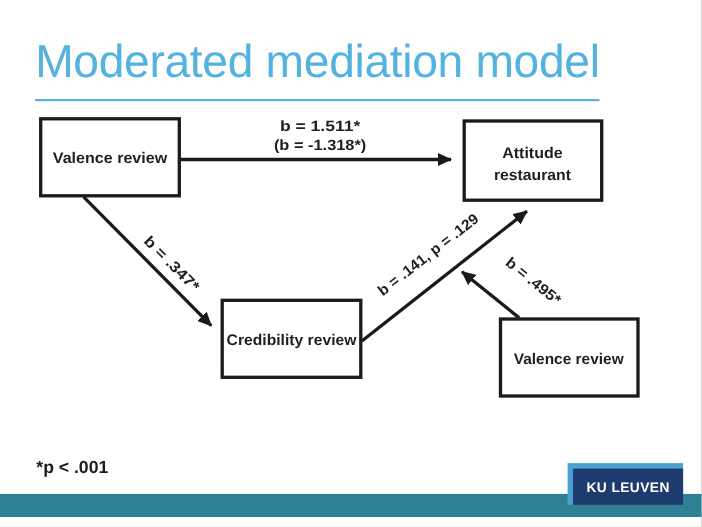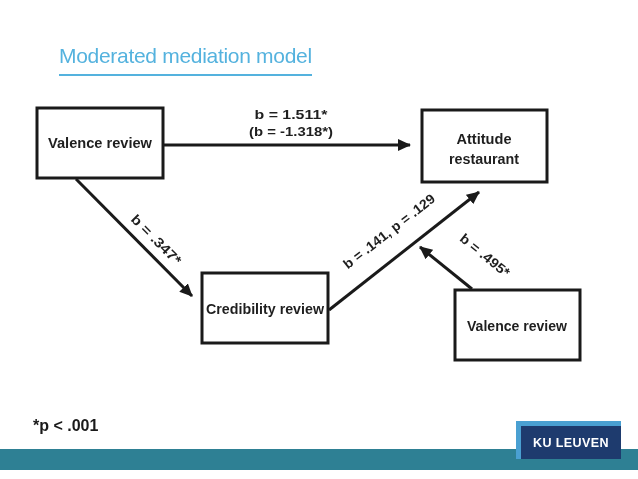--- a/index.html
+++ b/index.html
@@ -2,23 +2,23 @@
 <html><head>
 <meta charset="utf-8">
 <style>
   html,body{margin:0;padding:0;background:#888;}
   .slide{
     position:relative;width:638px;height:479px;background:#ffffff;
     overflow:hidden;font-family:"Liberation Sans",sans-serif;
   }
   .slide-title{
     position:absolute;left:32px;top:40px;
-    font-size:21px;font-weight:400;letter-spacing:-0.3px;
+    font-size:42px;font-weight:400;letter-spacing:-0.3px;
     color:#54b2de;line-height:32px;white-space:nowrap;
-    border-bottom:2px solid #54b2de;padding-bottom:2px;margin-left:27px;
+    border-bottom:2px solid #54b2de;padding-bottom:18px;
   }
   .diagram-svg{position:absolute;left:0;top:0;}
   .diagram-svg text{
     font-family:"Liberation Sans",sans-serif;font-weight:bold;fill:#1f1f1f;
   }
   .box-label{font-size:14px;}
   .path-label{font-size:13.5px;}
   .footnote{
     position:absolute;left:33px;top:417px;
     font-size:16px;font-weight:bold;color:#1a1a1a;white-space:nowrap;

